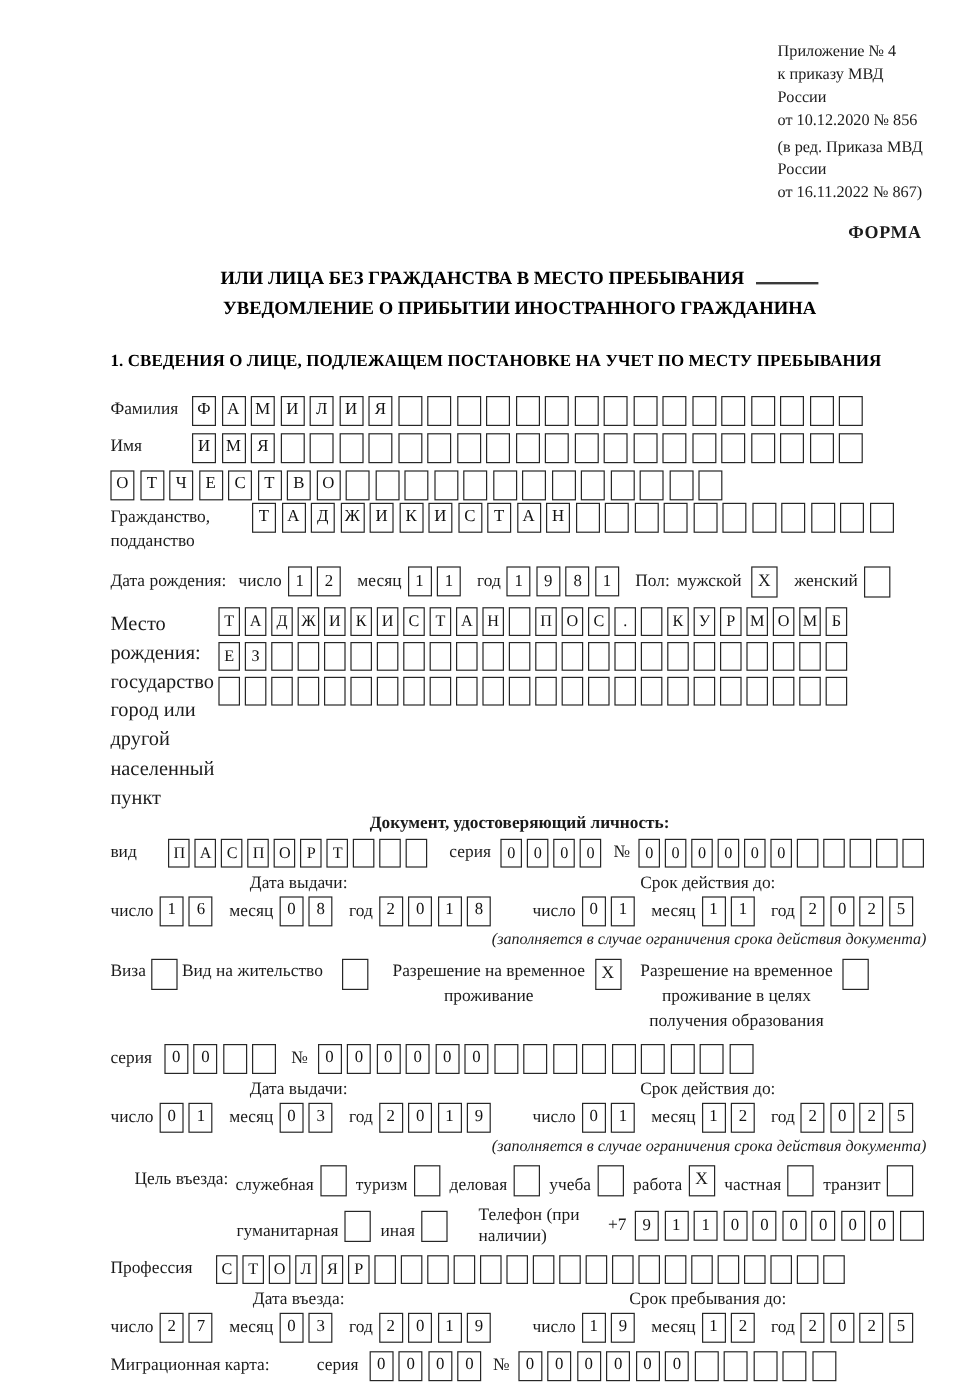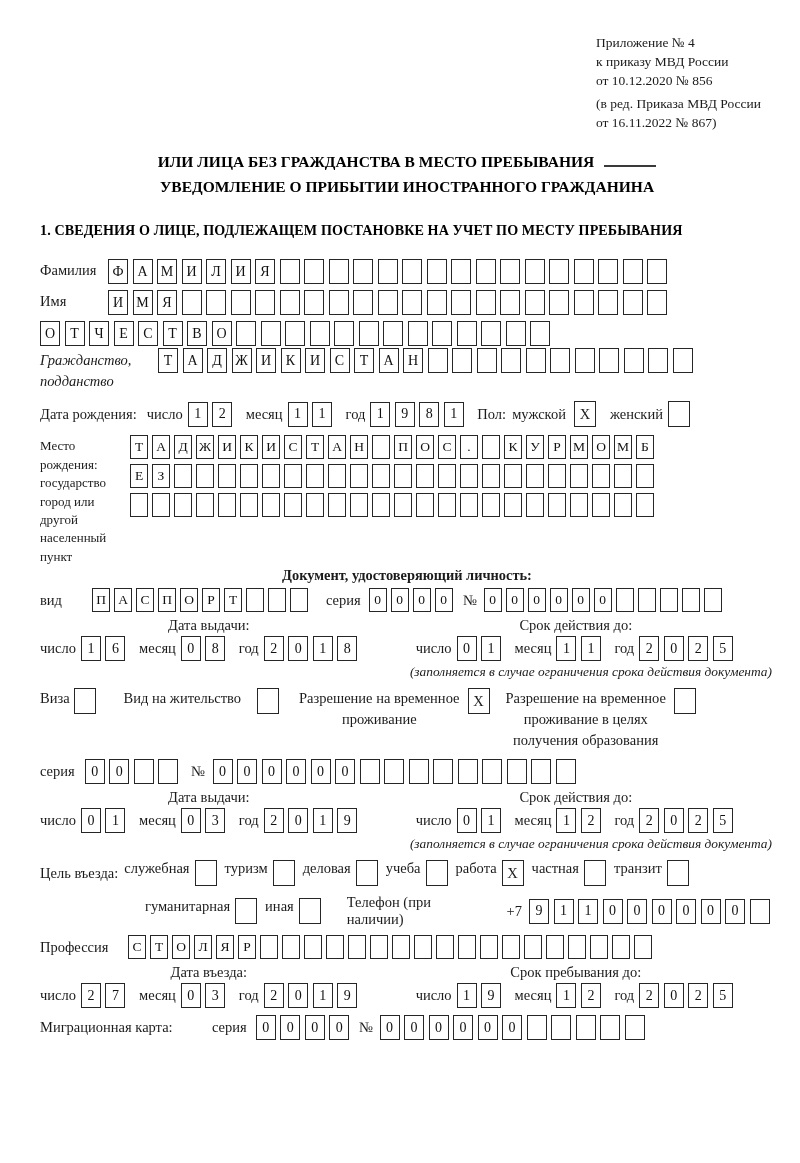--- a/index.html
+++ b/index.html
@@ -3,21 +3,21 @@
 <meta charset="utf-8">
 <style>
   * { margin:0; padding:0; box-sizing:border-box; }
   html,body { background:#ffffff; }
   body {
     width:800px; height:1163px;
     font-family:"Liberation Serif","DejaVu Serif",serif;
     color:#1b1b1b; font-size:14.5px;
     overflow:hidden;
   }
-  .page { width:800px; height:815px; padding:34px 26px 0 40px; position:relative; }
+  .page { width:800px; height:815px; padding:34px 26px 0 92px; position:relative; }
 
   
   .hdr-block { margin-left:556px; font-size:13.5px; line-height:1.4; }
   .hdr-block .gap { height:4px; }
   .forma { text-align:right; padding-right:6px; font-weight:bold; font-size:15px; margin-top:16px; letter-spacing:0.5px; }
 
   .title { text-align:center; font-weight:bold; font-size:15.5px; line-height:1.6; margin-top:18px; color:#000; }
   .blank-line { display:inline-block; width:52px; border-bottom:2px solid #3a3a3a; margin-left:10px; height:14px; }
 
   .sec-heading { margin-top:22px; font-weight:bold; font-size:14.1px; color:#000; letter-spacing:0.1px; }
@@ -59,39 +59,40 @@
   .note-right { text-align:right; font-size:13.4px; margin-top:3px; padding-right:2px;font-style:italic; }
 
   .intro { margin-top:7px; font-size:14.8px; }
 
   .options-row { display:flex; margin-top:8px; align-items:flex-start; }
   .opt { display:flex; align-items:flex-start; }
   .opt .txt { text-align:center; line-height:1.45; }
   .opt .chk { margin-left:8px; }
 
   .purpose-row { display:flex; align-items:center; margin-top:8px; }
-  .pgroup { display:flex; align-items:flex-start; margin-right:8px; }
+  .pgroup { display:flex; align-items:flex-end; margin-right:8px; }
   .pgroup .chk { margin-left:5px; }
 
   .phone-prefix { margin:0 7px 0 18px; }
 </style>
 </head>
 <body>
 
 <div class="page">
 
   <div class="hdr-block">
     <div>Приложение № 4</div>
     <div>к приказу МВД России</div>
     <div>от 10.12.2020 № 856</div>
     <div class="gap"></div>
     <div>(в ред. Приказа МВД России</div>
     <div>от 16.11.2022 № 867)</div>
   </div>
 
+  <div class="forma">ФОРМА</div>
 
   <div class="title">
     <div><span>ИЛИ ЛИЦА БЕЗ ГРАЖДАНСТВА В МЕСТО ПРЕБЫВАНИЯ</span><span class="blank-line"></span></div>
     <div>УВЕДОМЛЕНИЕ О ПРИБЫТИИ ИНОСТРАННОГО ГРАЖДАНИНА</div>
   </div>
 
   <div class="sec-heading">1. СВЕДЕНИЯ О ЛИЦЕ, ПОДЛЕЖАЩЕМ ПОСТАНОВКЕ НА УЧЕТ ПО МЕСТУ ПРЕБЫВАНИЯ</div>
 
   <div class="frow" style="margin-top:20px;">
     <span class="flabel" style="width:68px;">Фамилия</span>
@@ -171,21 +172,21 @@
         <span class="cbox"></span>
         <span class="cbox"></span>
         <span class="cbox"></span>
         <span class="cbox"></span>
         <span class="cbox"></span>
         <span class="cbox"></span>
       </div>
   </div>
 
   <div class="frow" style="margin-top:2px;">
-    <div class="lbl-col" style="width:118px;font-style:italic;">
+    <div class="lbl-col" style="width:118px;">
       <div>Гражданство,</div>
       <div>подданство</div>
     </div>
     <div class="boxes">
         <span class="cbox">Т</span>
         <span class="cbox">А</span>
         <span class="cbox">Д</span>
         <span class="cbox">Ж</span>
         <span class="cbox">И</span>
         <span class="cbox">К</span>
@@ -230,21 +231,21 @@
         </div>
     </div>
     <span style="margin-right:6px;">Пол:</span>
     <span style="margin-right:8px;">мужской</span>
     <span class="chk">X</span>
     <span style="margin:0 5px 0 14px;">женский</span>
     <span class="chk"></span>
   </div>
 
   <div class="frow" style="margin-top:8px;">
-    <div class="lbl-col" style="width:90px; font-size:13px;">
+    <div class="lbl-col" style="width:90px; font-size:17px;">
       <div>Место рождения:</div>
       <div>государство</div>
       <div>город или другой</div>
       <div>населенный пункт</div>
     </div>
     <div class="boxcol">
       <div class="boxes sm">
           <span class="cbox">Т</span>
           <span class="cbox">А</span>
           <span class="cbox">Д</span>
@@ -409,21 +410,21 @@
     </div>
   </div>
   <div class="note-right">(заполняется в случае ограничения срока действия документа)</div>
 
 
   <div class="options-row">
     <div class="opt">
       <span class="txt">Виза</span>
       <span class="chk" style="margin-left:4px;"></span>
     </div>
-    <div class="opt" style="margin-left:28px;">
+    <div class="opt" style="margin-left:4px;">
       <span class="txt">Вид на жительство</span>
       <span class="chk" style="margin-left:16px;"></span>
     </div>
     <div class="opt" style="margin-left:20px;">
       <div class="txt">
         <div>Разрешение на временное</div>
         <div>проживание</div>
       </div>
       <span class="chk">X</span>
     </div>
@@ -505,21 +506,21 @@
           <span class="cbox">2</span>
           <span class="cbox">0</span>
           <span class="cbox">2</span>
           <span class="cbox">5</span>
         </div>
     </div>
   </div>
   <div class="note-right">(заполняется в случае ограничения срока действия документа)</div>
 
   <div class="purpose-row">
-    <span style="margin-right:6px;">Цель въезда:</span>
+    <span style="margin-right:6px;margin-left:20px;">Цель въезда:</span>
     <div class="pgroup">
       <span>служебная</span>
       <span class="chk"></span>
     </div>
     <div class="pgroup">
       <span>туризм</span>
       <span class="chk"></span>
     </div>
     <div class="pgroup">
       <span>деловая</span>

